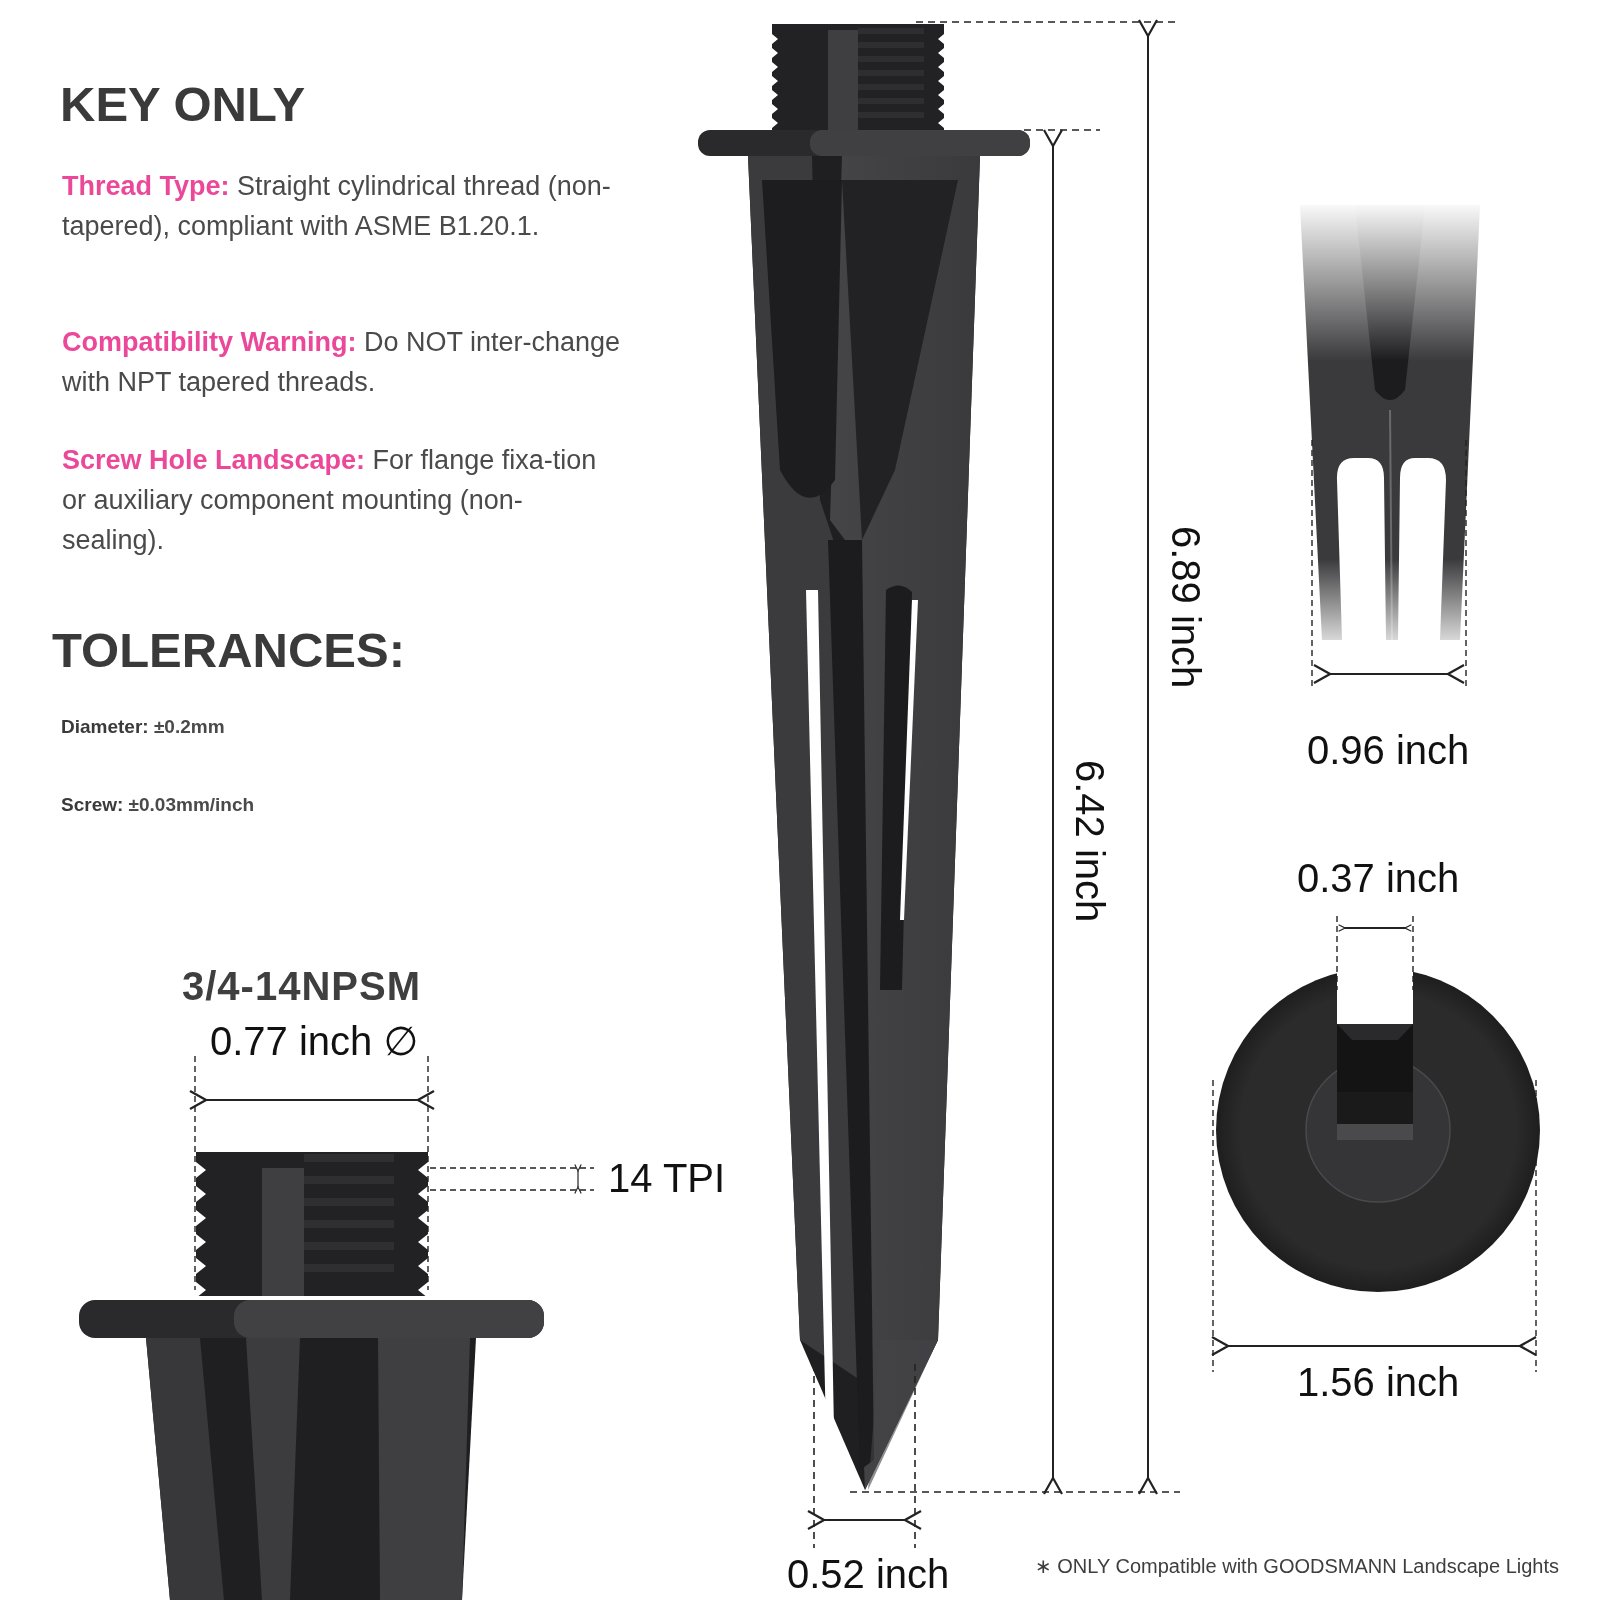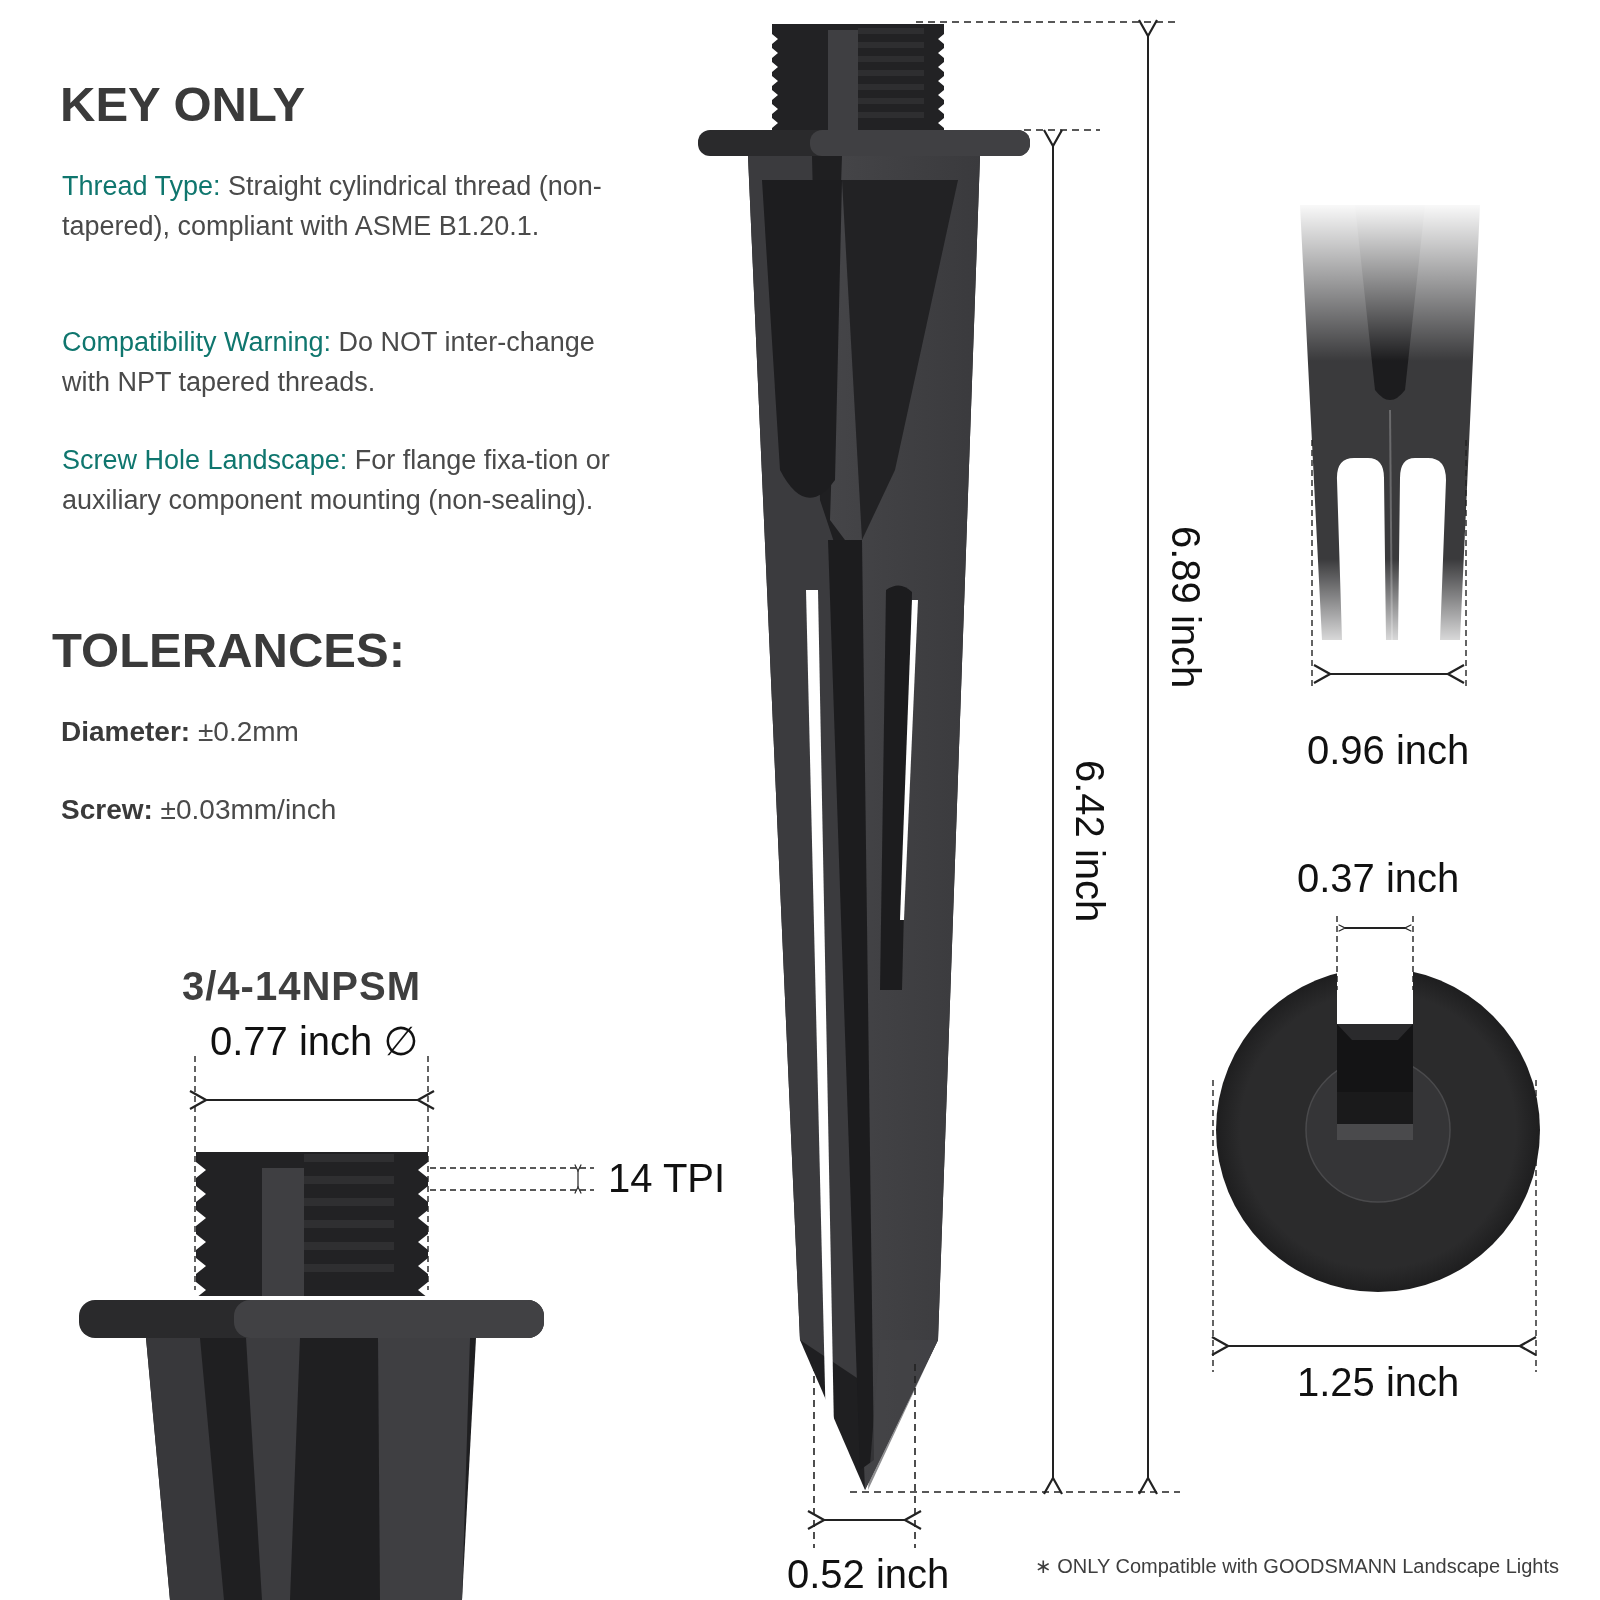--- a/index.html
+++ b/index.html
@@ -4,22 +4,22 @@
   <style>
     * { box-sizing: border-box; margin: 0; padding: 0; }
     html, body { width: 1600px; height: 1600px; background: #ffffff; overflow: hidden; }
     body { position: relative; font-family: "Liberation Sans", "DejaVu Sans", sans-serif; color: #3b3b3b; }
 
     .abs { position: absolute; }
 
     
     .h1 { font-family: "Liberation Sans", sans-serif; font-weight: 700; font-size: 49px; color: #3a3a3a; letter-spacing: 0px; }
     .note { font-size: 27px; line-height: 40px; color: #4a4a4a; width: 560px; }
-    .note b { color: #0f766e; font-weight: 400; }
-    .tol { font-size: 28px; color: #4a4a4a; }
+    .note b { color: #ec4899; font-weight: 700; }
+    .tol { font-size: 19px; color: #4a4a4a; font-weight: bold; }
     .tol b { color: #3a3a3a; }
 
     .dim { font-size: 40px; color: #111111; white-space: nowrap; }
     .dim-v { font-size: 40px; color: #111111; white-space: nowrap; transform-origin: left top; transform: rotate(90deg); }
     .spec-title { font-weight: 700; font-size: 40px; color: #3f3f3f; letter-spacing: 1px; }
     .footnote { font-size: 20px; color: #3e3e3e; white-space: nowrap; }
 
     svg { position: absolute; left: 0; top: 0; }
   </style>
 </head>
@@ -179,19 +179,19 @@
   </g>
 </svg>
 
 <div class="abs dim-v" style="left:1208px; top:526px;">6.89 inch</div>
 <div class="abs dim-v" style="left:1112px; top:760px;">6.42 inch</div>
 <div class="abs dim" style="left:787px; top:1552px;">0.52 inch</div>
 
 <div class="abs dim" style="left:1307px; top:728px;">0.96 inch</div>
 
 <div class="abs dim" style="left:1297px; top:856px;">0.37 inch</div>
-<div class="abs dim" style="left:1297px; top:1360px;">1.25 inch</div>
+<div class="abs dim" style="left:1297px; top:1360px;">1.56 inch</div>
 
 <div class="abs spec-title" style="left:182px; top:954px;margin-top:10px;">3/4-14NPSM</div>
 <div class="abs dim" style="left:210px; top:1018px;">0.77 inch ∅</div>
 <div class="abs dim" style="left:608px; top:1156px;">14 TPI</div>
 
 <div class="abs footnote" style="left:1035px; top:1554px;">∗ ONLY Compatible with GOODSMANN Landscape Lights</div>
 
 </body></html>

